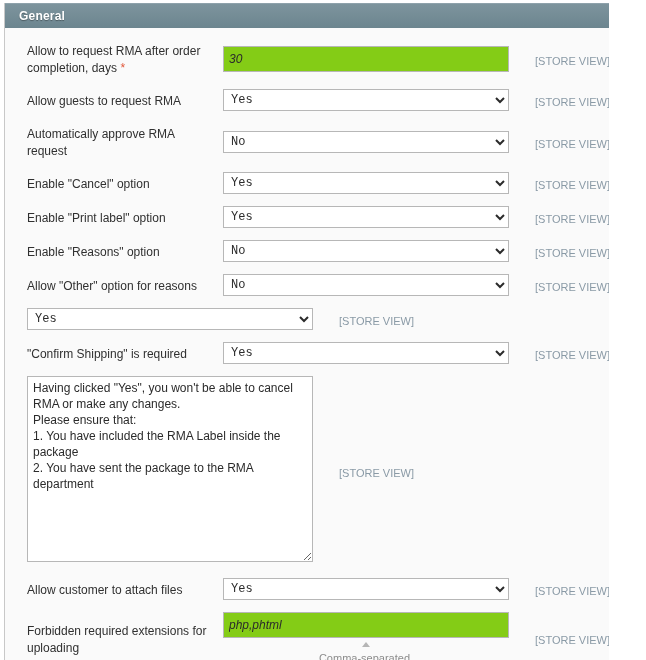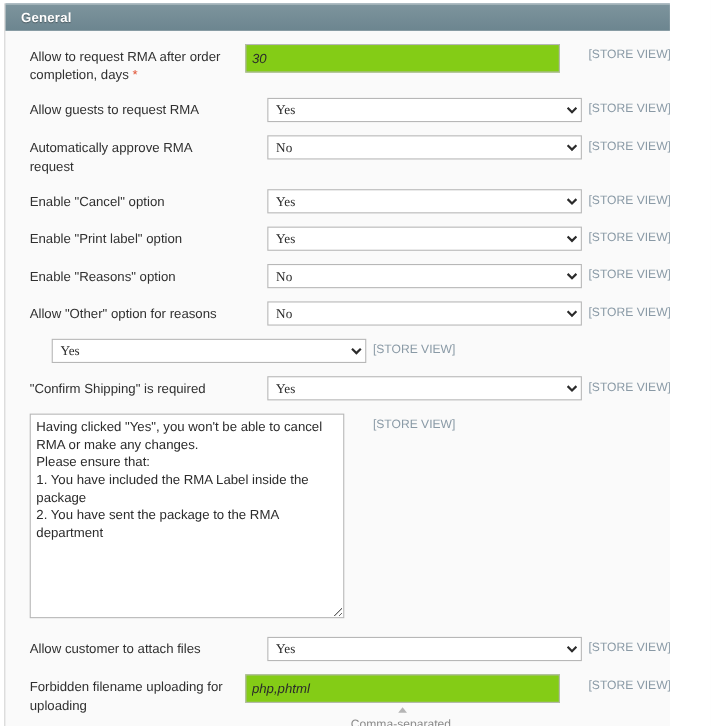--- a/index.html
+++ b/index.html
@@ -68,21 +68,21 @@
   }
 
   
   .panel-body {
     padding: 12px 0 14px 0;
     background: #fafafa;
   }
 
   .row {
     display: flex;
-    align-items: flex-start;
+    align-items: center;
     padding: 0 0 0 22px;
     margin-bottom: 12px;
   }
   .row:last-child { margin-bottom: 0; }
 
   .lbl {
     width: 196px;
     flex: 0 0 196px;
     font-size: 12px;
     color: #303030;
@@ -115,26 +115,25 @@
     outline: none;
     font-style: italic;
   }
 
   select.sel {
     width: 286px;
     height: 22px;
     box-sizing: border-box;
     border: 1px solid #b7b7b7;
     background: #ffffff;
-    font-family: Liberation Serif, serif;
+    font-family: Liberation Mono, monospace;
     font-size: 12px;
     color: #2b2b2b;
     padding: 1px 3px;
     outline: none;
-    margin-left: 20px;
   }
 
   textarea.ta {
     width: 286px;
     height: 186px;
     box-sizing: border-box;
     border: 1px solid #b7b7b7;
     background: #ffffff;
     font-family: "Liberation Sans", sans-serif;
     font-size: 12px;
@@ -236,21 +235,21 @@
 1. You have included the RMA Label inside the package
 2. You have sent the package to the RMA department</textarea></div>
           <div class="scope">[STORE VIEW]</div>
         </div>
         <div class="row">
           <div class="lbl"><span>Allow customer to attach files</span></div>
           <div class="ctl"><select class="sel"><option>Yes</option><option>No</option></select></div>
           <div class="scope">[STORE VIEW]</div>
         </div>
         <div class="row">
-          <div class="lbl"><span>Forbidden filename uploading for uploading</span></div>
+          <div class="lbl"><span>Forbidden required extensions for uploading</span></div>
           <div class="ctl"><input type="text" class="txt" value="php,phtml" style=""><div class="note">
               <span class="ntri"></span>
               <span>Comma-separated.</span>
             </div></div>
           <div class="scope">[STORE VIEW]</div>
         </div>
       </div>
 
   </div>
 </div>

